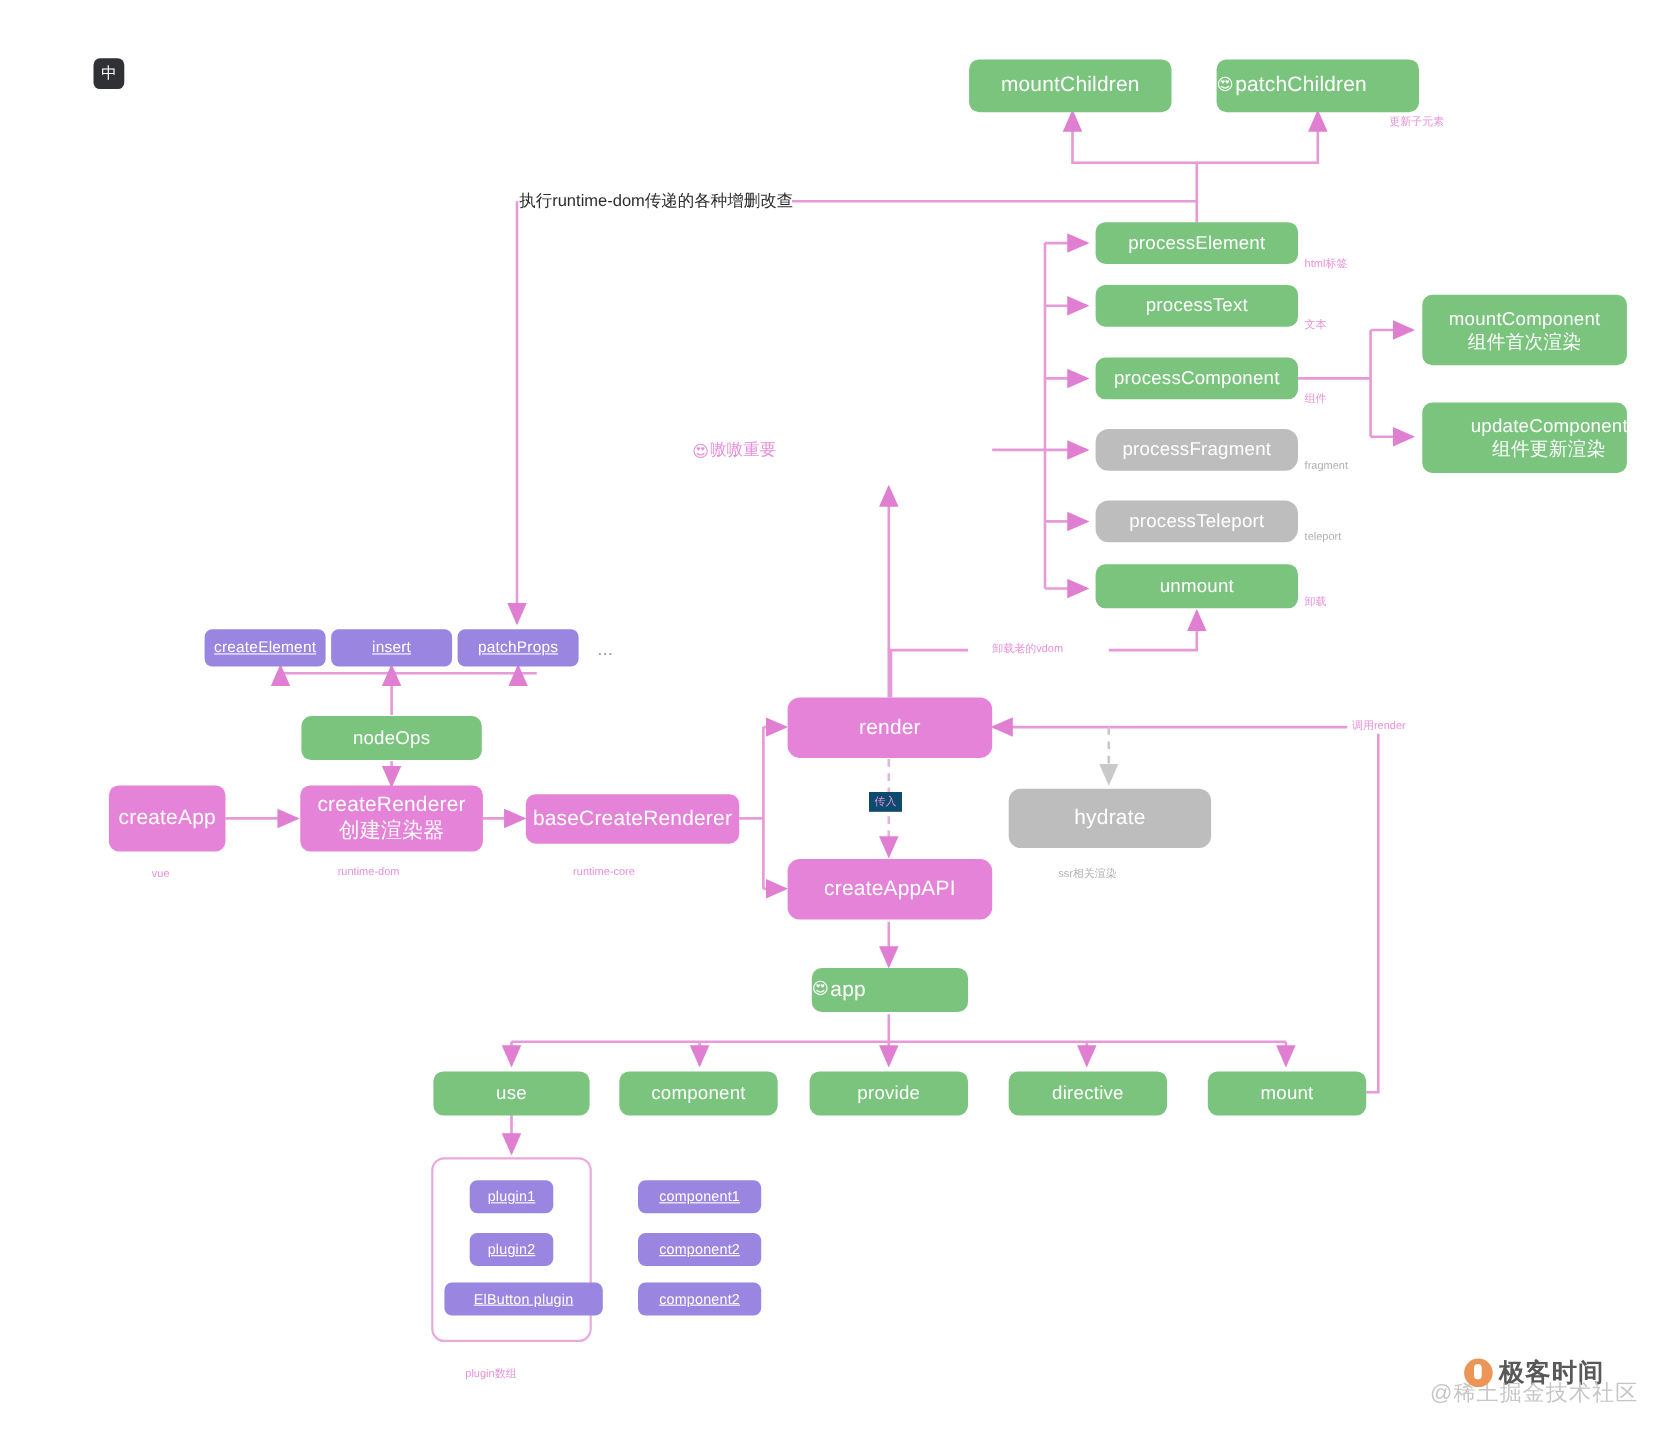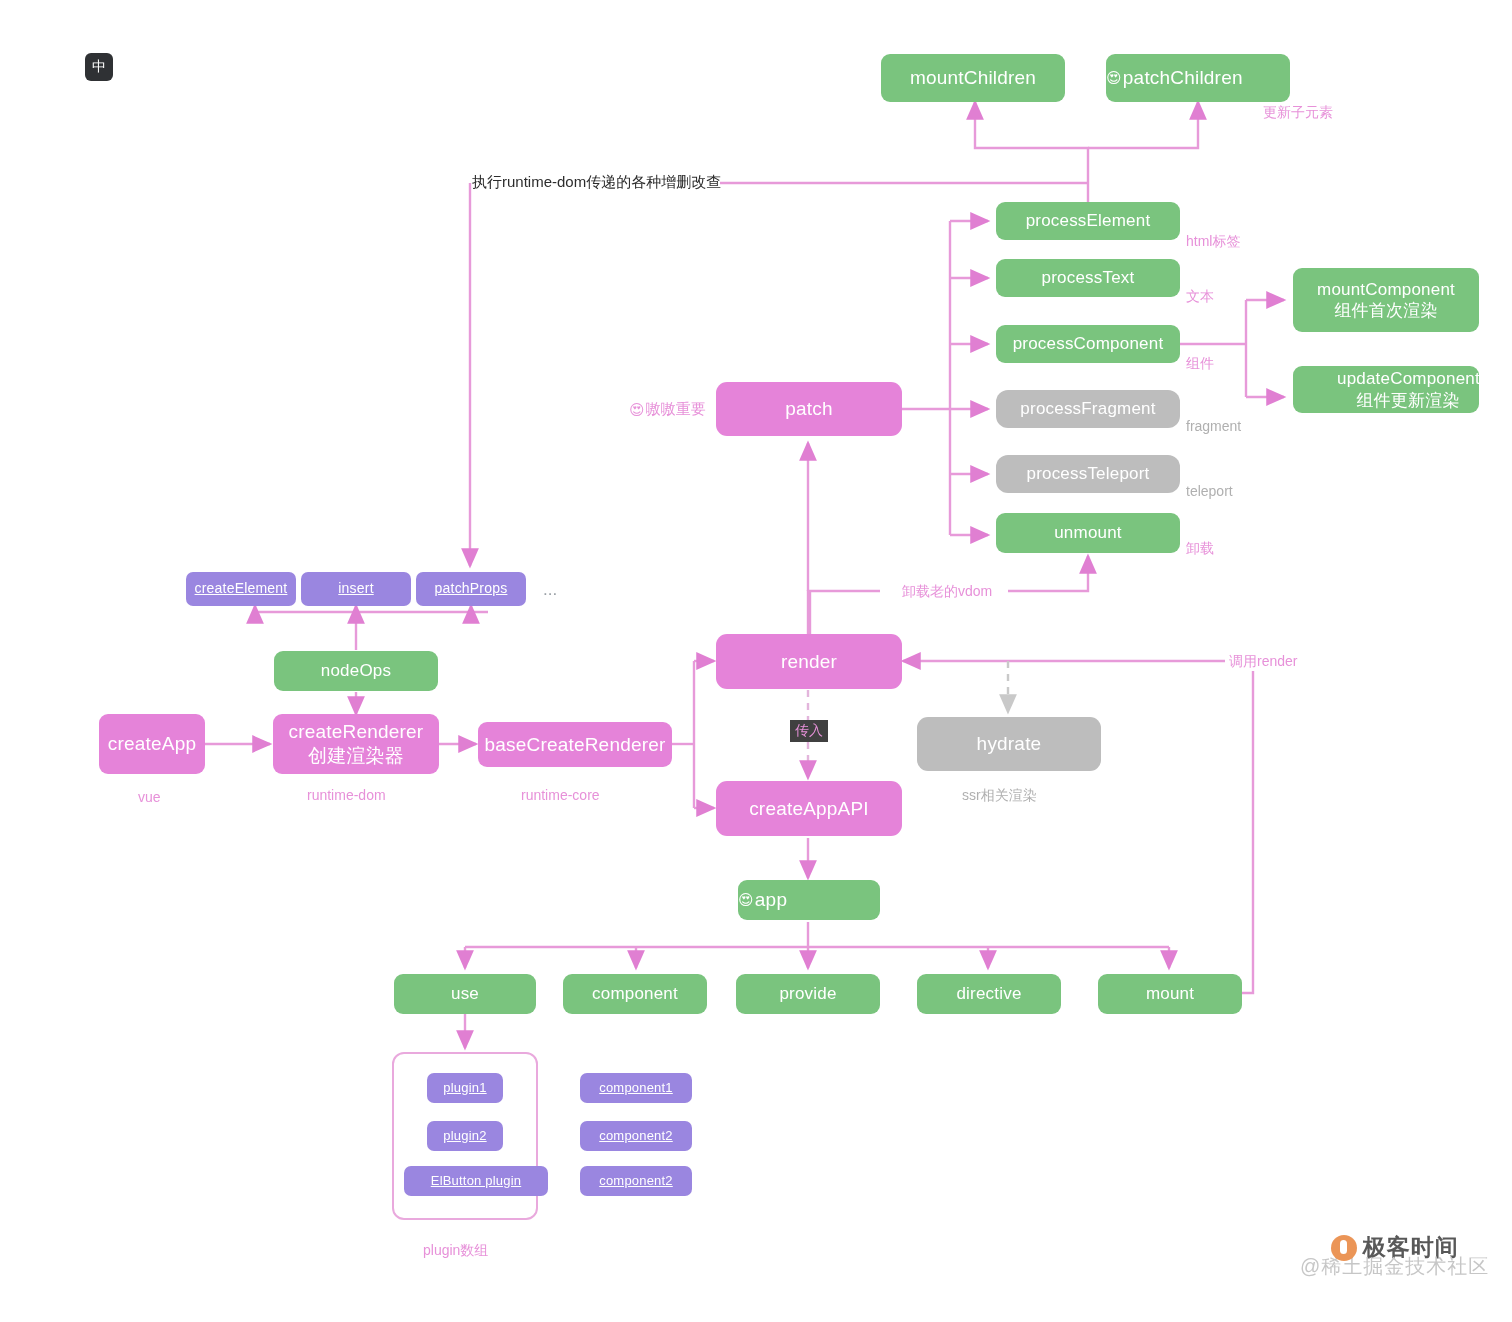--- a/index.html
+++ b/index.html
@@ -39,21 +39,21 @@
   .purple{background:#9a86e0;text-decoration:underline;}
   .grey{background:#bdbdbd;border-radius:12px;}
   .n-lg{font-size:19px;}
   .n-md{font-size:17px;}
   .n-sm{font-size:14px;}
   .n-xs{font-size:13px;}
 
   .anno{
     position:absolute;
     color:#e791d9;
-    font-size:14px;
+    font-size:10px;
     white-space:nowrap;
   }
   .anno.grey-anno{color:#b0b0b0;}
   .anno.dark{color:#2c2c2c;font-size:15px;}
   .anno.big{font-size:15px;}
 
   .plugin-group{
     position:absolute;
     border:2px solid #e9a9dd;
     border-radius:12px;
@@ -208,28 +208,25 @@
     <span>processTeleport</span>
   </div>
   <div class="node green n-md" style="left:996px;top:513px;width:184px;height:40px;">
     <span>unmount</span>
   </div>
 
   <div class="node green n-md" style="left:1293px;top:268px;width:186px;height:64px;">
     <span>mountComponent</span>
     <span class="sub">组件首次渲染</span>
   </div>
-  <div class="node green n-md" style="left:1293px;top:366px;width:186px;height:47px;padding-left:44px;">
+  <div class="node green n-md" style="left:1293px;top:366px;width:186px;height:64px;padding-left:44px;">
     <span>updateComponent</span>
     <span class="sub">组件更新渲染</span>
   </div>
 
-  <div class="node pink n-lg" style="left:716px;top:382px;width:186px;height:54px;border-radius:11px;">
-    <span>patch</span>
-  </div>
 
   <div class="node purple n-sm" style="left:186px;top:572px;width:110px;height:34px;border-radius:7px;">
     <span>createElement</span>
   </div>
   <div class="node purple n-sm" style="left:301px;top:572px;width:110px;height:34px;border-radius:7px;">
     <span>insert</span>
   </div>
   <div class="node purple n-sm" style="left:416px;top:572px;width:110px;height:34px;border-radius:7px;">
     <span>patchProps</span>
   </div>
@@ -318,21 +315,21 @@
 
   <div class="anno big" style="left:629px;top:400px;display:flex;align-items:center;">
     <span class="emo">😍</span>
     <span>嗷嗷重要</span>
   </div>
 
   <div class="anno" style="left:896px;top:583px;background:#ffffff;padding:0 6px;">卸载老的vdom</div>
 
   <div class="anno" style="left:1225px;top:653px;background:#ffffff;padding:0 4px;">调用render</div>
 
-  <div class="anno" style="left:790px;top:720px;background:#404040;padding:2px 5px;">传入</div>
+  <div class="anno" style="left:790px;top:720px;background:#0c4a6e;padding:2px 5px;">传入</div>
 
   <div class="anno grey-anno" style="left:962px;top:787px;">ssr相关渲染</div>
 
   <div class="anno" style="left:138px;top:789px;">vue</div>
   <div class="anno" style="left:307px;top:787px;">runtime-dom</div>
   <div class="anno" style="left:521px;top:787px;">runtime-core</div>
 
   <div class="anno" style="left:423px;top:1242px;">plugin数组</div>
 
   <div class="badge-zh" style="left:85px;top:53px;">中</div>

